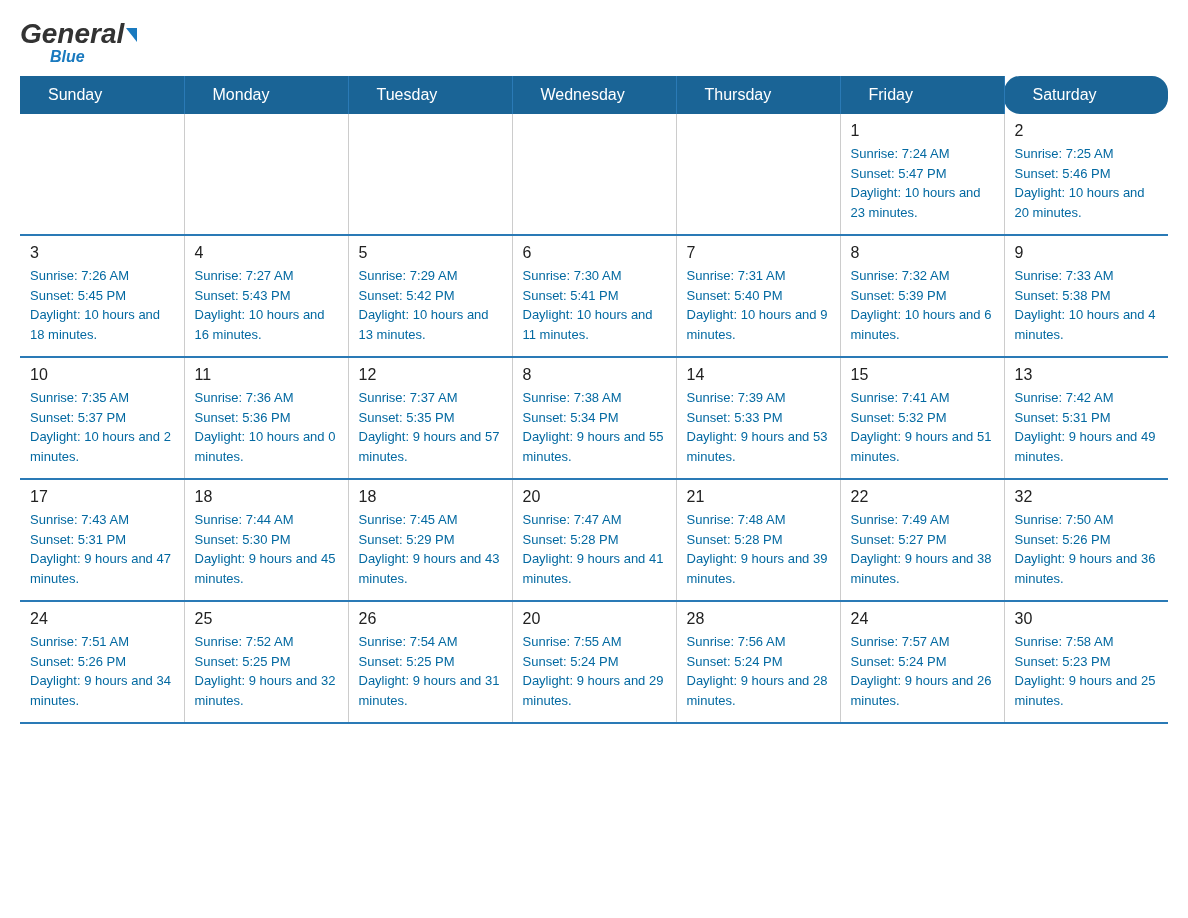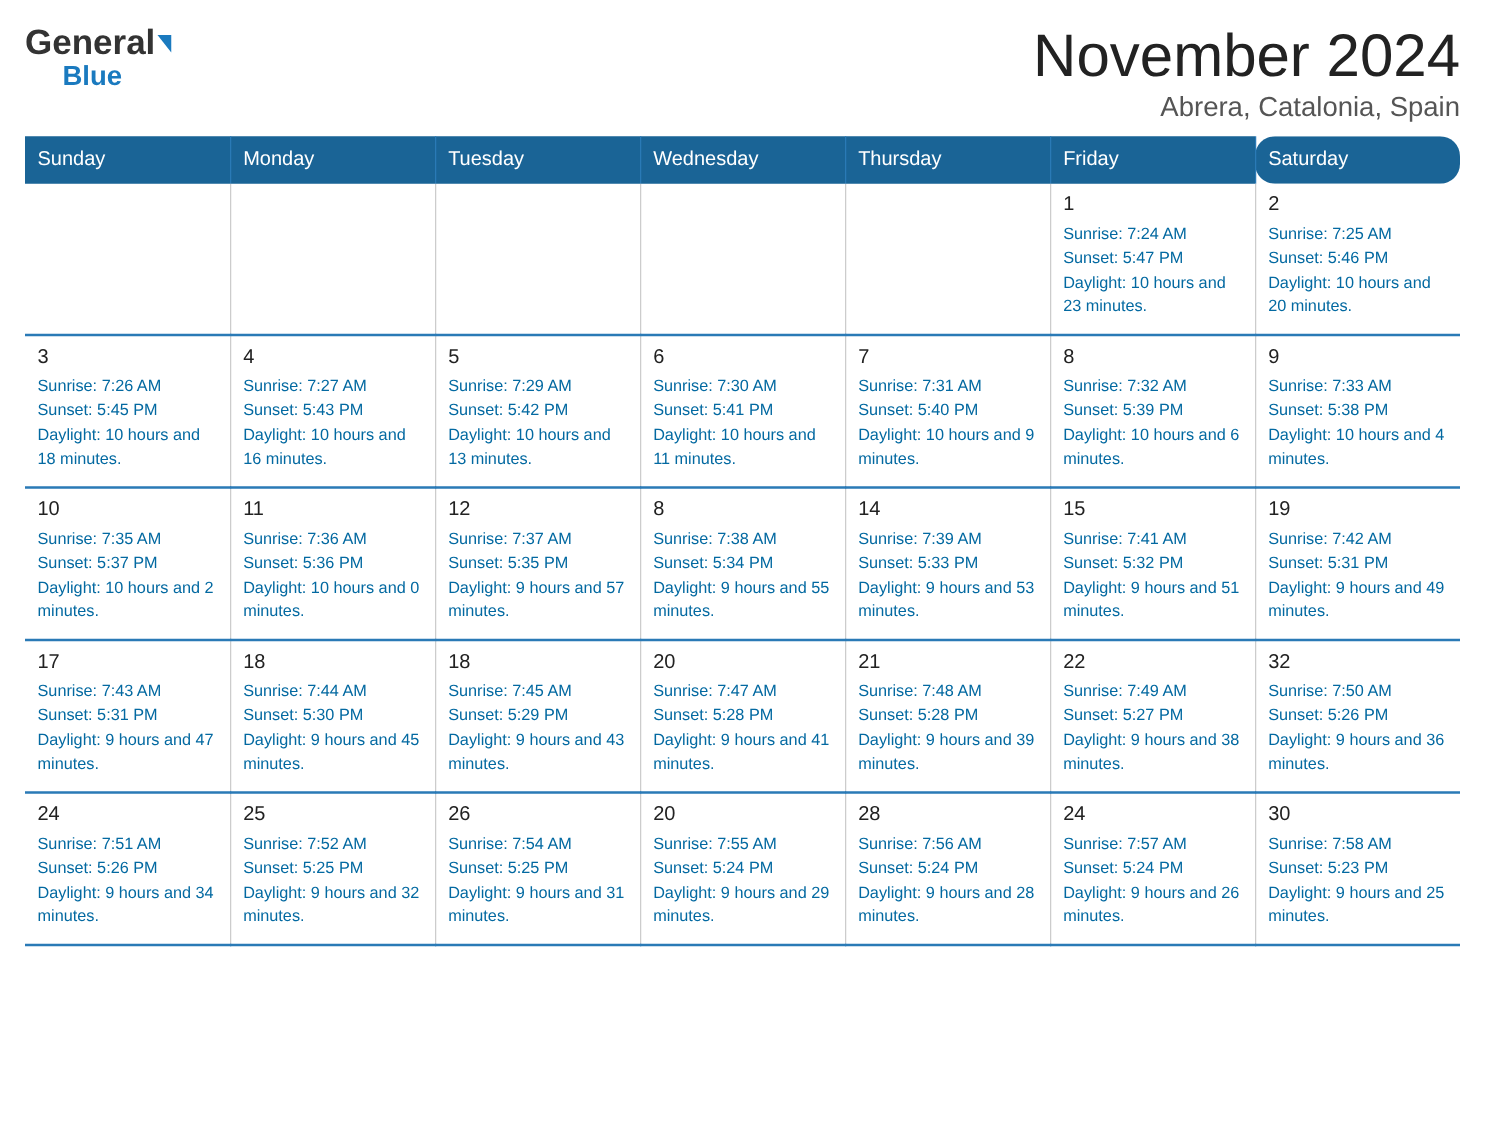--- a/index.html
+++ b/index.html
@@ -9,37 +9,38 @@
       color: #333;
       width: 1188px;
       min-height: 918px;
       padding: 20px;
     }
     .header {
       display: flex;
       justify-content: space-between;
       align-items: flex-start;
       margin-bottom: 10px;
+      font-style: italic;
     }
     .logo {
       display: flex;
       flex-direction: column;
       align-items: flex-start;
     }
     .logo-general {
       font-size: 28px;
       font-weight: bold;
       color: #333;
       line-height: 1;
     }
     .logo-general span {
       color: #1a7abf;
     }
     .logo-blue {
-      font-size: 22px;
+      font-size: 16px;
       font-weight: bold;
       color: #1a7abf;
       margin-left: 30px;
     }
     .title-block {
       text-align: right;
     }
     .title-block h1 {
       font-size: 48px;
       font-weight: normal;
@@ -55,21 +56,21 @@
       width: 100%;
       border-collapse: collapse;
       margin-top: 8px;
     }
     .calendar thead tr {
       background-color: #1a6496;
     }
     .calendar thead th {
       color: #fff;
       text-align: left;
-      padding: 10px 10px;
+      padding: 10px 28px;
       font-size: 16px;
       font-weight: normal;
       border-right: 1px solid #2a7ab6;
       width: 14.28%;
     }
     .calendar thead th:last-child {
       border-right: none;
       border-radius: 16px;
     }
     .calendar tbody tr {
@@ -102,24 +103,20 @@
   </style>
 </head>
 <body>
 
 <div class="header">
   <div class="logo">
     <div style="display:flex; align-items:center;">
       <span class="logo-general">General<span style="display:inline-block;width:0;height:0;border-left:11px solid transparent;border-top:14px solid #1a7abf;margin-left:2px;vertical-align:middle;position:relative;top:-1px;"></span></span>
     </div>
     <span class="logo-blue">Blue</span>
-  </div>
-  <div class="title-block">
-    <h1>November 2024</h1>
-    <h2>Abrera, Catalonia, Spain</h2>
   </div>
 </div>
 
 <table class="calendar">
   <thead>
     <tr>
     <th>Sunday</th>
         <th>Monday</th>
         <th>Tuesday</th>
         <th>Wednesday</th>
@@ -193,21 +190,21 @@
         </td>
         <td>
           <span class="day-number">14</span>
           <div class="day-info">Sunrise: 7:39 AM<br>Sunset: 5:33 PM<br>Daylight: 9 hours and 53 minutes.</div>
         </td>
         <td>
           <span class="day-number">15</span>
           <div class="day-info">Sunrise: 7:41 AM<br>Sunset: 5:32 PM<br>Daylight: 9 hours and 51 minutes.</div>
         </td>
         <td>
-          <span class="day-number">19</span>
+          <span class="day-number">13</span>
           <div class="day-info">Sunrise: 7:42 AM<br>Sunset: 5:31 PM<br>Daylight: 9 hours and 49 minutes.</div>
         </td>
       </tr>
       <tr>
         <td>
           <span class="day-number">17</span>
           <div class="day-info">Sunrise: 7:43 AM<br>Sunset: 5:31 PM<br>Daylight: 9 hours and 47 minutes.</div>
         </td>
         <td>
           <span class="day-number">18</span>

